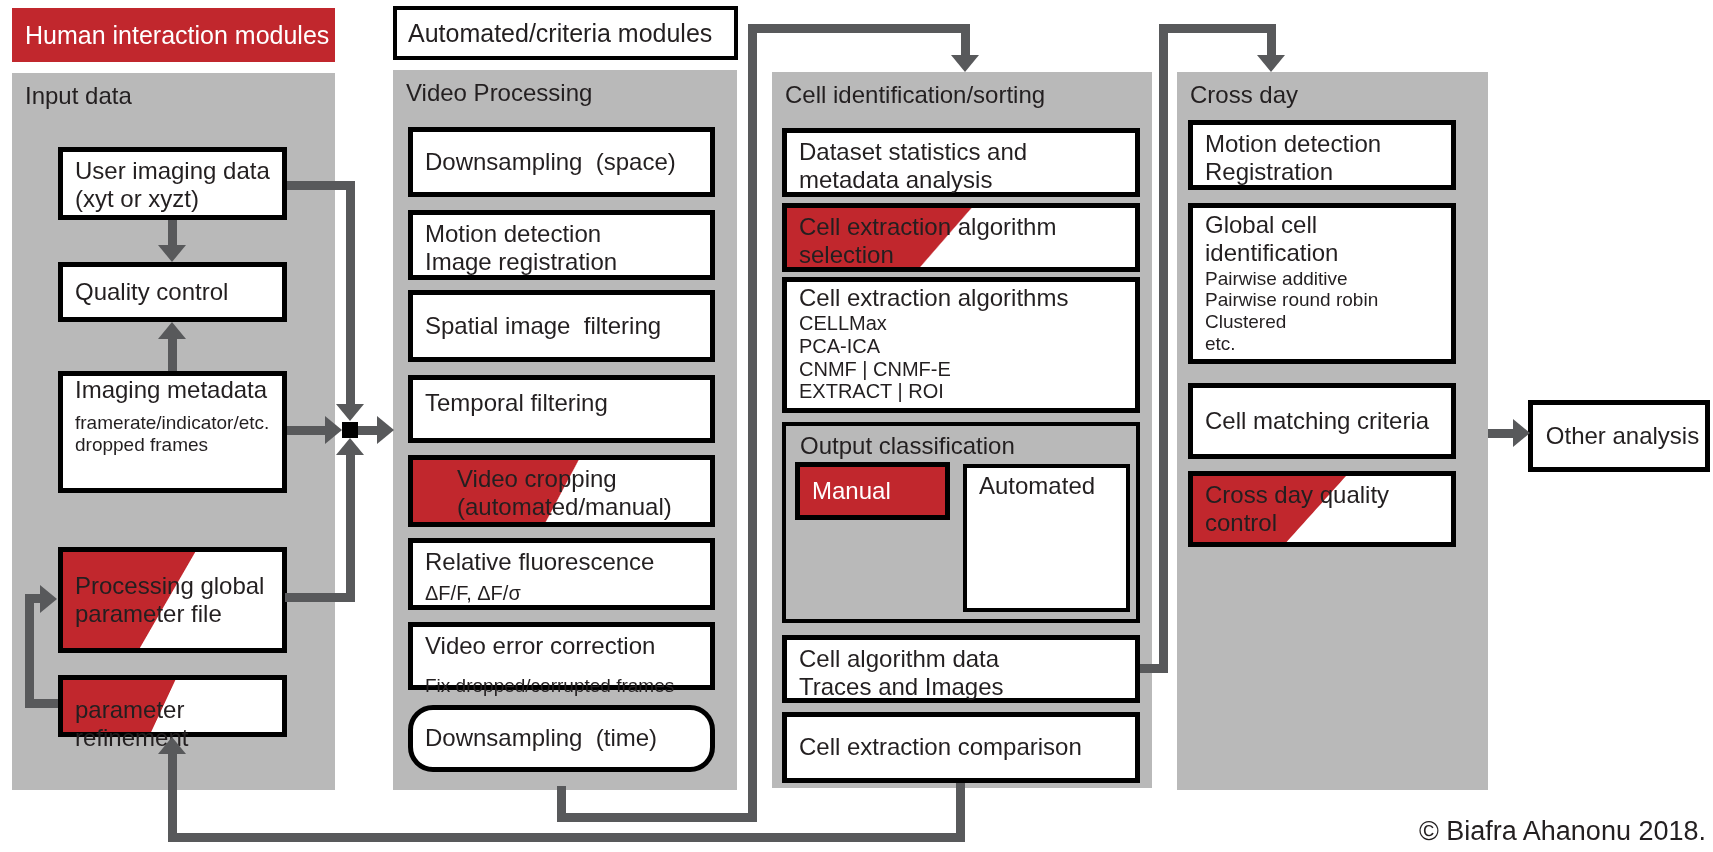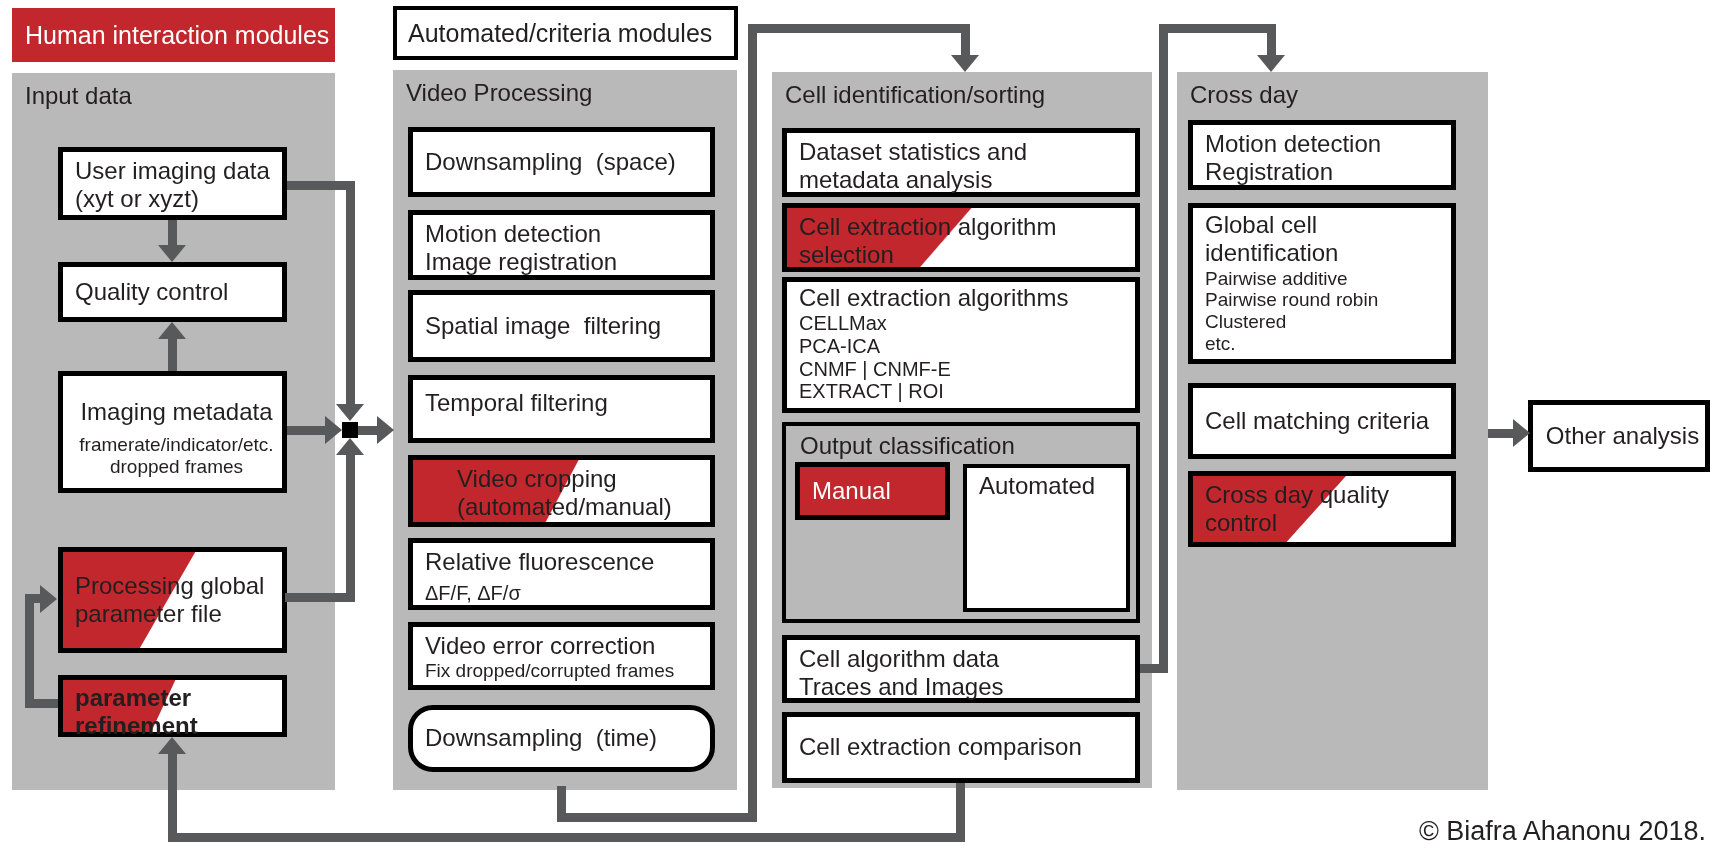--- a/index.html
+++ b/index.html
@@ -44,30 +44,30 @@
 
   <div class="panel" style="left:12px;top:73px;width:323px;height:717px;">
     <div class="ptitle">Input data</div>
     <div class="box" style="left:46px;top:74px;width:229px;height:73px;">
       <div class="l">User imaging data</div>
       <div class="l">(xyt or xyzt)</div>
     </div>
     <div class="box center" style="left:46px;top:189px;width:229px;height:60px;">
       <div class="l">Quality control</div>
     </div>
-    <div class="box" style="left:46px;top:298px;width:229px;height:122px;padding-top:22px;text-align:center;">
+    <div class="box" style="left:46px;top:298px;width:229px;height:122px;padding-top:0;">
       <div class="l">Imaging metadata</div>
       <div class="sub" style="margin-top:8px;">framerate/indicator/etc.</div>
       <div class="sub" style="margin-top:0;">dropped frames</div>
     </div>
     <div class="box diag-pf" style="left:46px;top:474px;width:229px;height:106px;padding-top:20px;">
       <div class="l">Processing global</div>
       <div class="l">parameter file</div>
     </div>
-    <div class="box diag-pr" style="left:46px;top:602px;width:229px;height:62px;padding-top:4px;font-weight:bold;">
+    <div class="box diag-pr" style="left:46px;top:602px;width:229px;height:62px;padding-top:16px;">
       <div class="l">parameter</div>
       <div class="l">refinement</div>
     </div>
   </div>
 
   <div class="panel" style="left:393px;top:70px;width:344px;height:720px;">
     <div class="ptitle">Video Processing</div>
     <div class="box center" style="left:15px;top:57px;width:307px;height:70px;">
       <div class="l">Downsampling  (space)</div>
     </div>
@@ -84,21 +84,21 @@
     <div class="box diag-vc" style="left:15px;top:385px;width:307px;height:72px;padding-left:44px;">
       <div class="l">Video cropping</div>
       <div class="l">(automated/manual)</div>
     </div>
     <div class="box" style="left:15px;top:468px;width:307px;height:72px;">
       <div class="l">Relative fluorescence</div>
       <div class="sub20">ΔF/F, ΔF/σ</div>
     </div>
     <div class="box" style="left:15px;top:552px;width:307px;height:68px;">
       <div class="l">Video error correction</div>
-      <div class="sub" style="margin-top:0;">Fix dropped/corrupted frames</div>
+      <div class="sub" style="margin-top:15px;">Fix dropped/corrupted frames</div>
     </div>
     <div class="box" style="left:15px;top:635px;width:307px;height:67px;padding-top:14px;border-radius:25px;">
       <div class="l">Downsampling  (time)</div>
     </div>
   </div>
 
   <div class="panel" style="left:772px;top:72px;width:380px;height:716px;">
     <div class="ptitle">Cell identification/sorting</div>
     <div class="box" style="left:10px;top:56px;width:358px;height:69px;">
       <div class="l">Dataset statistics and</div>

